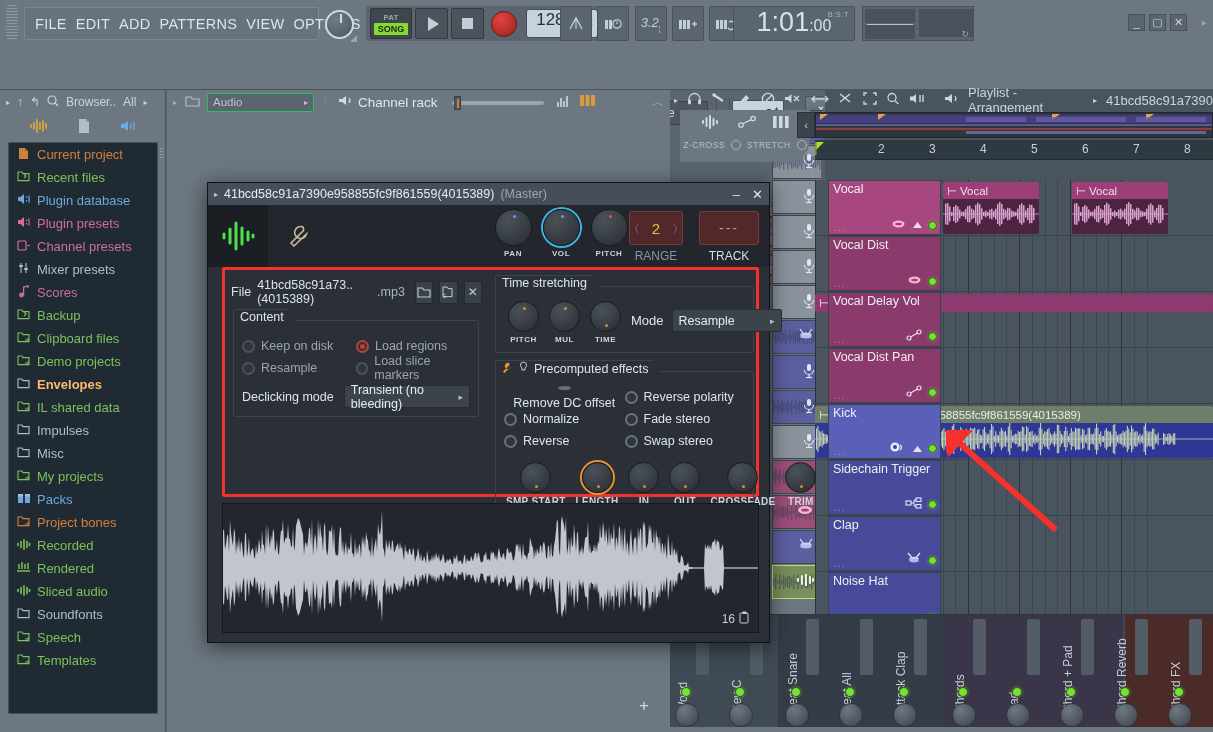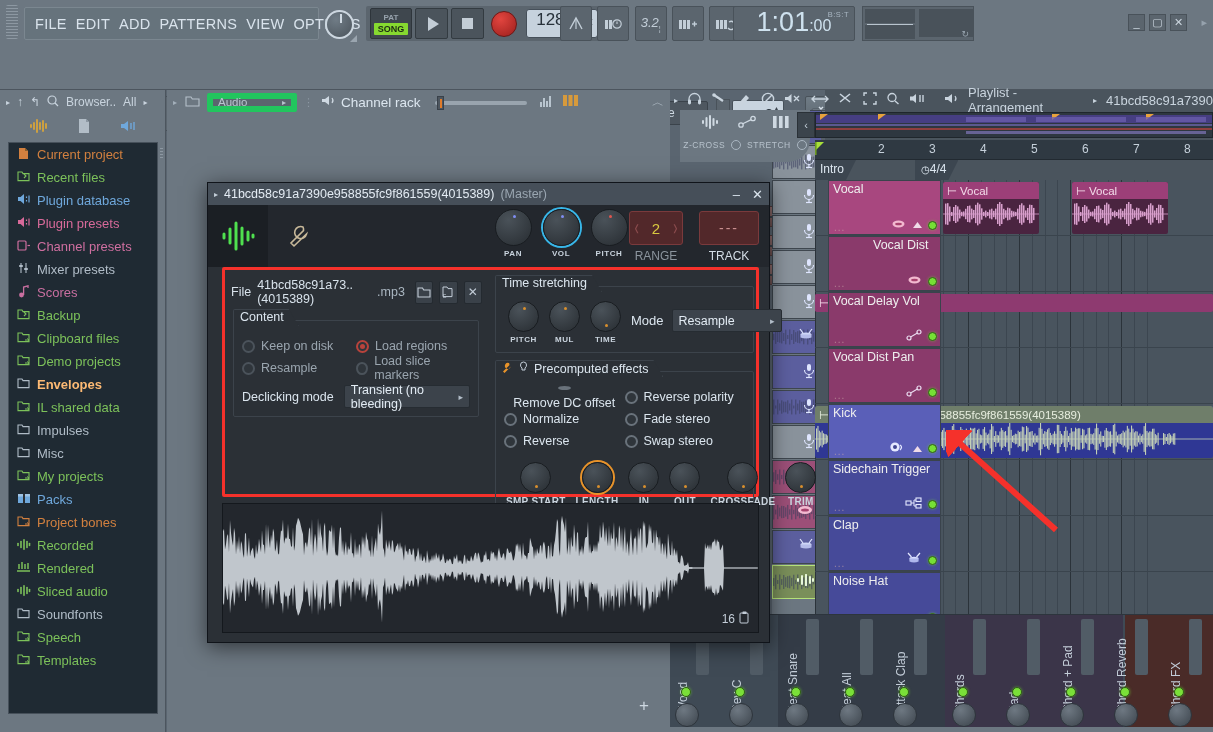--- a/index.html
+++ b/index.html
@@ -163,21 +163,21 @@
   .br-scroll{position:absolute;right:2px;top:58px;width:3px;height:10px;
     background:repeating-linear-gradient(to bottom,#8d98a2 0,#8d98a2 1px,transparent 1px,transparent 3px);}
 
   
   .chanrack{
     position:absolute;left:167px;top:90px;width:503px;height:642px;
     background:#6c7781;
   }
   .cr-head{height:24px;display:flex;align-items:center;gap:6px;padding:0 6px;}
   .cr-folder{width:18px;text-align:center;color:#b6c1cb;}
-  .cr-audio{width:90px;height:19px;background:#5b656e;border:6px solid #22c55e;display:flex;align-items:center;
+  .cr-audio{width:107px;height:19px;background:#5b656e;border:1px solid #22c55e;display:flex;align-items:center;
     padding:0 5px;font-size:11.5px;color:#b9c5cf;border-radius:2px;}
   .cr-audio .ar{margin-left:auto;font-size:8px;}
   .cr-dots{color:#8c98a3;font-size:11px;letter-spacing:1px;}
   .cr-title{font-size:13.5px;color:#dce6ef;display:flex;align-items:center;gap:5px;}
   .cr-slider{width:92px;height:12px;position:relative;margin-left:8px;}
   .cr-slider .trk{position:absolute;left:0;top:5px;width:92px;height:4px;background:#99a4ae;border-radius:2px;}
   .cr-slider .h{position:absolute;left:2px;top:0;width:7px;height:14px;background:#4d565f;border:1px solid #39414a;}
   .cr-slider .h:after{content:"";position:absolute;left:2px;top:2px;width:2px;height:9px;background:#e07b2a;}
 
   .cr-body{position:absolute;left:170px;top:112px;width:495px;height:560px;overflow:hidden;}
@@ -1483,28 +1483,20 @@
         </svg>
     <span class="bn" style="left: 63px;">2</span>
         <span class="bn" style="left: 114px;">3</span>
         <span class="bn" style="left: 165px;">4</span>
         <span class="bn" style="left: 216px;">5</span>
         <span class="bn" style="left: 267px;">6</span>
         <span class="bn" style="left: 318px;">7</span>
         <span class="bn" style="left: 369px;">8</span>
       </div>
 
-    <div class="pl-marker-row">
-      <div class="mk" style="left:0;">
-        <span>Intro</span>
-      </div>
-      <div class="mk" style="left:100px;padding-left:6px;">
-        <span style="font-size:10px;">◷</span><span>4/4</span>
-      </div>
-    </div>
 
     <div class="pl-grid" id="pl-grid">
         <div class="gridline bar" style="left: 0px;"></div>
         <div class="gridline" style="left: 12.75px;"></div>
         <div class="gridline" style="left: 25.5px;"></div>
         <div class="gridline" style="left: 38.25px;"></div>
         <div class="gridline bar" style="left: 51px;"></div>
         <div class="gridline" style="left: 63.75px;"></div>
         <div class="gridline" style="left: 76.5px;"></div>
         <div class="gridline" style="left: 89.25px;"></div>
@@ -1918,21 +1910,21 @@
       <span><svg width="17" height="10" viewBox="0 0 17 10">
                 <ellipse cx="8.5" cy="5" rx="6" ry="3.4" fill="#f2b9d0"></ellipse>
                 <ellipse cx="8.5" cy="5" rx="3.4" ry="1.3" fill="#a8426e"></ellipse>
               </svg></span>
       <span><svg width="11" height="8" viewBox="0 0 11 8">
                 <polygon points="5.5,1 10,7 1,7" fill="#f0dbe8"></polygon>
               </svg></span>
       <span class="th-led"></span>
     </div>
         </div>
-        <div class="th pink" style="top: 76px; height: 55px; padding-left: 40px;">
+        <div class="th pink" style="top: 76px; height: 55px;">
           <div class="lbl">Vocal Dist</div>
     <div class="dots">...</div>
     <div class="ctl">
       <span><svg width="17" height="10" viewBox="0 0 17 10">
                 <ellipse cx="8.5" cy="5" rx="6" ry="3.4" fill="#f2b9d0"></ellipse>
                 <ellipse cx="8.5" cy="5" rx="3.4" ry="1.3" fill="#a8426e"></ellipse>
               </svg></span>
 
       <span class="th-led"></span>
     </div>

